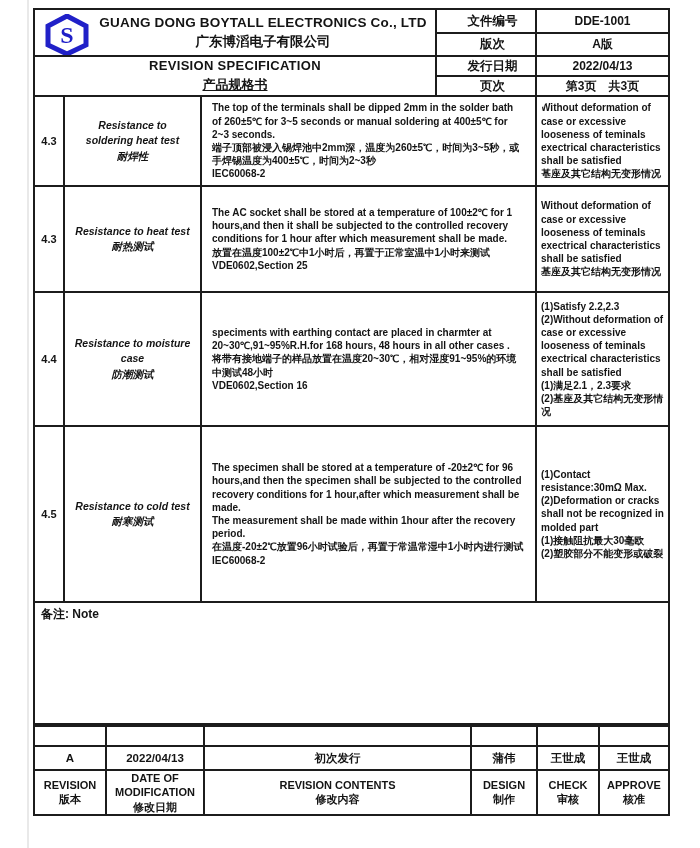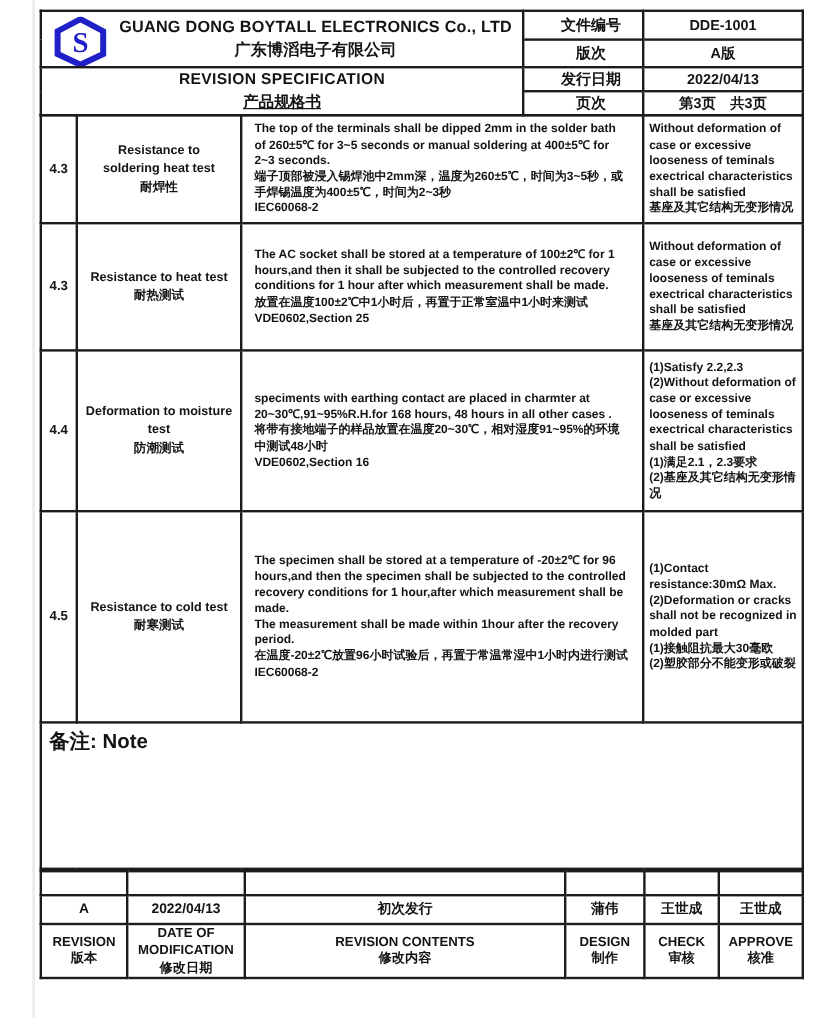--- a/index.html
+++ b/index.html
@@ -25,26 +25,26 @@
   .company-cn { font-size:13.5px; }
   .title-cell { text-align:center; line-height:1.45; }
   .title-en { font-size:13px; letter-spacing:.3px; }
   .title-cn { font-size:13px;text-decoration:underline; }
   .meta-label { text-align:center; font-size:12.5px;padding-left:13px; }
   .meta-value { text-align:center; font-size:12px; }
 
   
   .spec-table { margin-top:-2px; }
   .cell-no { text-align:center; font-size:11px; }
-  .cell-item { text-align:center; font-size:10.5px; line-height:1.45; white-space:pre-line; }
+  .cell-item { text-align:center; font-size:10.5px; line-height:1.45; white-space:pre-line;font-style:italic; }
   .cell-content { font-size:10px; line-height:1.32; padding:4px 10px; white-space:pre-line; }
-  .cell-req { font-size:10px; line-height:1.32; padding:4px 4px; white-space:pre-line; }
+  .cell-req { font-size:10px; line-height:1.32; padding:4px 4px; white-space:pre-line;border-radius:24px; }
   tr.r1 { height:90px; } tr.r2 { height:106px; } tr.r3 { height:134px; } tr.r4 { height:176px; }
   tr.note-row { height:122px; }
-  .note-cell { vertical-align:top; font-size:17px; padding:3px 6px;margin-top:32px; }
+  .note-cell { vertical-align:top; font-size:12px; padding:3px 6px;margin-top:32px; }
 
   
   .rev-table { margin-top:0; }
   tr.rev-empty { height:20px; }
   tr.rev-entry { height:24px; }
   tr.rev-labels { height:42px; }
   .rev-table td { text-align:center; font-size:11px; line-height:1.3; white-space:pre-line; }
   .rev-entry td { font-size:11.5px; }
 </style>
 </head>
@@ -123,21 +123,21 @@
 耐热测试</td>
       <td class="cell-content">The AC socket shall be stored at a temperature of 100±2℃ for 1 hours,and then it shall be subjected to the controlled recovery conditions for 1 hour after which measurement shall be made.
 放置在温度100±2℃中1小时后，再置于正常室温中1小时来测试
 VDE0602,Section 25</td>
       <td class="cell-req">Without deformation of case or excessive looseness of teminals exectrical characteristics shall be satisfied
 基座及其它结构无变形情况</td>
     </tr>
 
     <tr class="r3">
       <td class="cell-no">4.4</td>
-      <td class="cell-item">Deformation to moisture test
+      <td class="cell-item">Resistance to moisture case
 防潮测试</td>
       <td class="cell-content">speciments with earthing contact are placed in charmter at 20~30℃,91~95%R.H.for 168 hours, 48 hours in all other cases .
 将带有接地端子的样品放置在温度20~30℃，相对湿度91~95%的环境中测试48小时
 VDE0602,Section 16</td>
       <td class="cell-req">(1)Satisfy 2.2,2.3
 (2)Without deformation of case or excessive looseness of teminals exectrical characteristics shall be satisfied
 (1)满足2.1，2.3要求
 (2)基座及其它结构无变形情况</td>
     </tr>
 

